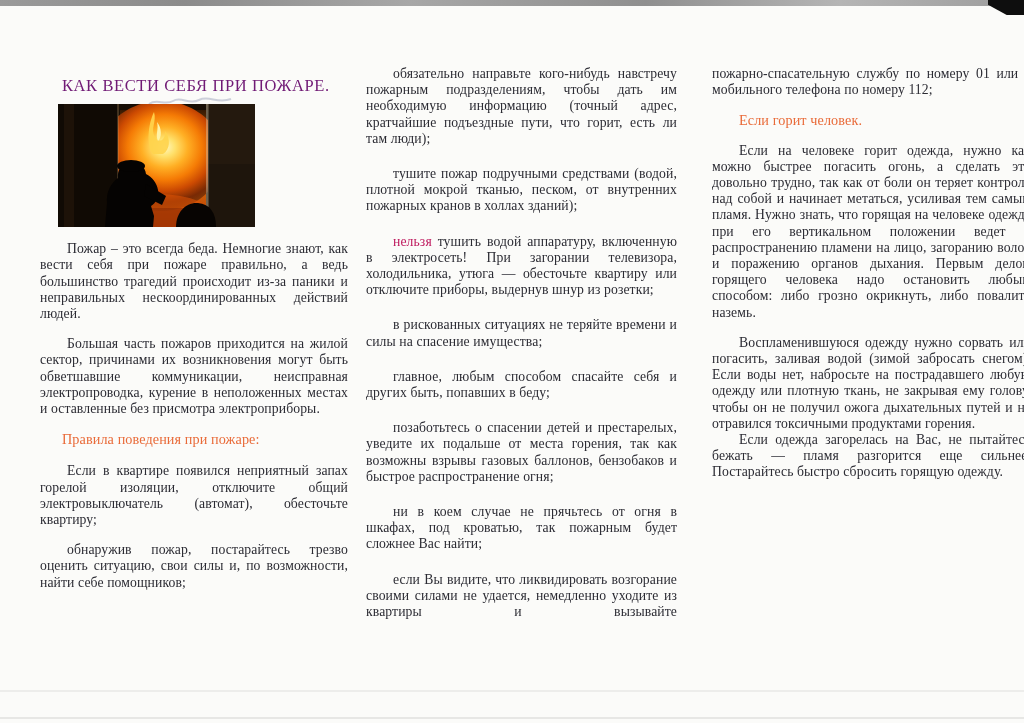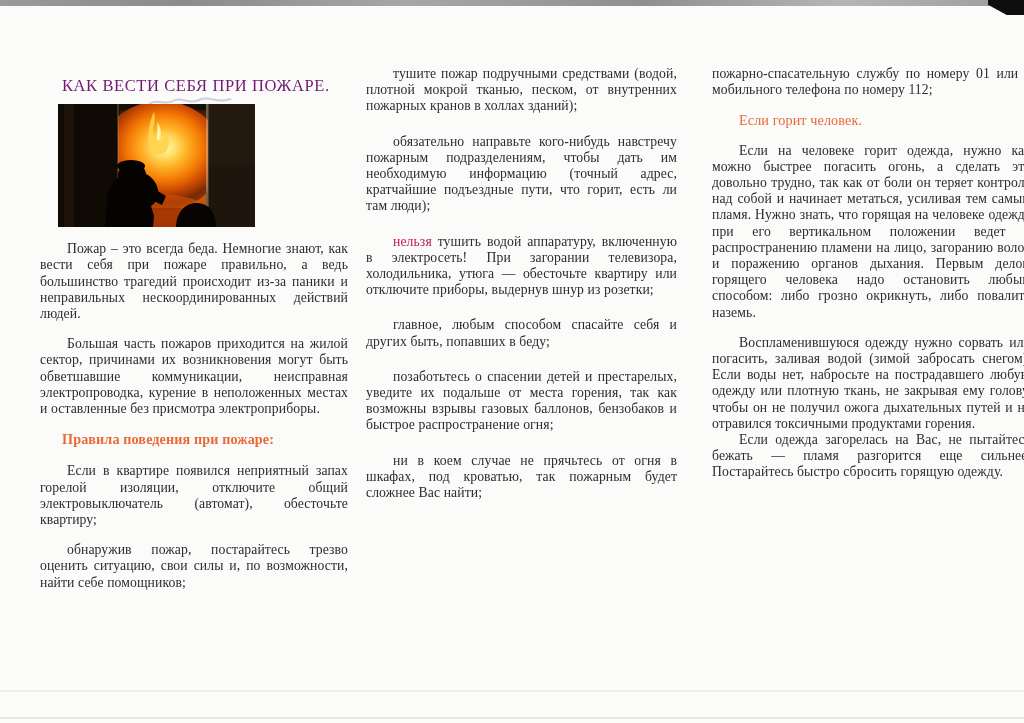--- a/index.html
+++ b/index.html
@@ -39,21 +39,21 @@
   .col p{margin:0 0 14px 0; text-indent:27px;}
   #col2 p{margin-bottom:19px;}
   .no-indent{text-indent:0 !important;}
   .tight{margin-bottom:0 !important;}
   .justify-last{text-align-last:justify;}
   .doc-title{
     font-size:16.5px; letter-spacing:0.6px; color:#701a75;
     margin:0 0 10px 0; text-indent:22px; text-align:left;
   }
   .heading-orange{
-    color:#e96a38; font-weight:bold; font-size:14.2px;
+    color:#e96a38; font-weight:normal; font-size:14.2px;
     margin:3px 0 16px 0; text-indent:22px; text-align:left;
   }
   .heading-orange.light{font-weight:normal; text-indent:27px; margin:5px 0 14px 0;}
   .warning-red{color:#be185d;}
   
   .photo{
     position:relative; width:197px; height:123px;
     margin:4px 0 14px 18px; background:#170e05;
   }
   .photo svg{display:block;}
@@ -117,26 +117,28 @@
     </div>
 
     <p>Пожар – это всегда беда. Немногие знают, как вести себя при пожаре правильно, а ведь большинство трагедий происходит из-за паники и неправильных нескоординированных действий людей.</p>
     <p>Большая часть пожаров приходится на жилой сектор, причинами их возникновения могут быть обветшавшие коммуникации, неисправная электропроводка, курение в неположенных местах и оставленные без присмотра электроприборы.</p>
     <div class="heading-orange">Правила поведения при пожаре:</div>
     <p>Если в квартире появился неприятный запах горелой изоляции, отключите общий электровыключатель (автомат), обесточьте квартиру;</p>
     <p>обнаружив пожар, постарайтесь трезво оценить ситуацию, свои силы и, по возможности, найти себе помощников;</p>
   </div>
 
   <div id="col2" class="col">
+    <p>обязательно направьте кого-нибудь навстречу пожарным подразделениям, чтобы дать им необходимую информацию (точный адрес, кратчайшие подъездные пути, что горит, есть ли там люди);</p>
     <p>тушите пожар подручными средствами (водой, плотной мокрой тканью, песком, от внутренних пожарных кранов в холлах зданий);</p>
-    <p>обязательно направьте кого-нибудь навстречу пожарным подразделениям, чтобы дать им необходимую информацию (точный адрес, кратчайшие подъездные пути, что горит, есть ли там люди);</p>
     <p><span class="warning-red">нельзя</span><span> тушить водой аппаратуру, включенную в электросеть! При загорании телевизора, холодильника, утюга — обесточьте квартиру или отключите приборы, выдернув шнур из розетки;</span></p>
+    <p>в рискованных ситуациях не теряйте времени и силы на спасение имущества;</p>
     <p>главное, любым способом спасайте себя и других быть, попавших в беду;</p>
     <p>позаботьтесь о спасении детей и престарелых, уведите их подальше от места горения, так как возможны взрывы газовых баллонов, бензобаков и быстрое распространение огня;</p>
     <p>ни в коем случае не прячьтесь от огня в шкафах, под кроватью, так пожарным будет сложнее Вас найти;</p>
+    <p class="justify-last">если Вы видите, что ликвидировать возгорание своими силами не удается, немедленно уходите из квартиры и вызывайте</p>
   </div>
 
   <div id="col3" class="col">
     <p class="no-indent">пожарно-спасательную службу по номеру 01 или с мобильного телефона по номеру 112;</p>
     <div class="heading-orange light">Если горит человек.</div>
     <p>Если на человеке горит одежда, нужно как можно быстрее погасить огонь, а сделать это довольно трудно, так как от боли он теряет контроль над собой и начинает метаться, усиливая тем самым пламя. Нужно знать, что горящая на человеке одежда при его вертикальном положении ведет к распространению пламени на лицо, загоранию волос и поражению органов дыхания. Первым делом горящего человека надо остановить любым способом: либо грозно окрикнуть, либо повалить наземь.</p>
     <p class="tight">Воспламенившуюся одежду нужно сорвать или погасить, заливая водой (зимой забросать снегом). Если воды нет, набросьте на пострадавшего любую одежду или плотную ткань, не закрывая ему голову, чтобы он не получил ожога дыхательных путей и не отравился токсичными продуктами горения.</p>
     <p>Если одежда загорелась на Вас, не пытайтесь бежать — пламя разгорится еще сильнее. Постарайтесь быстро сбросить горящую одежду.</p>
   </div>
 

